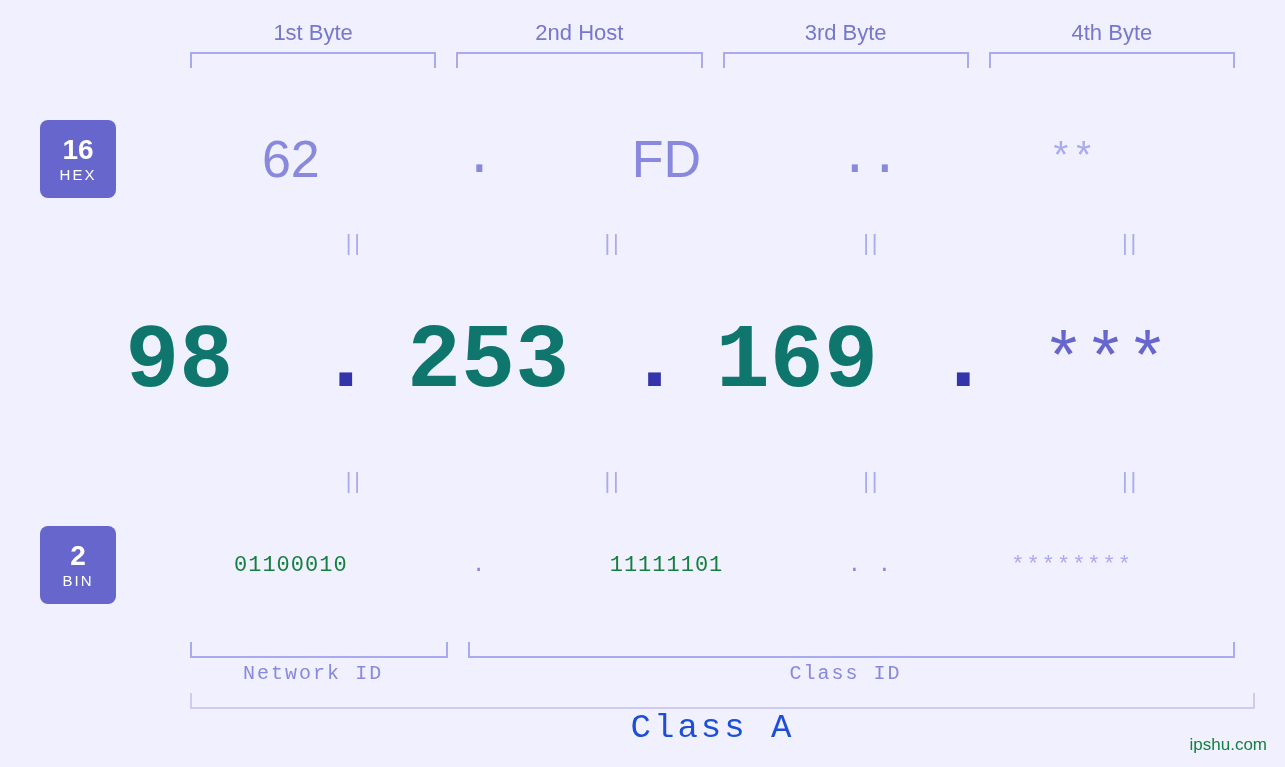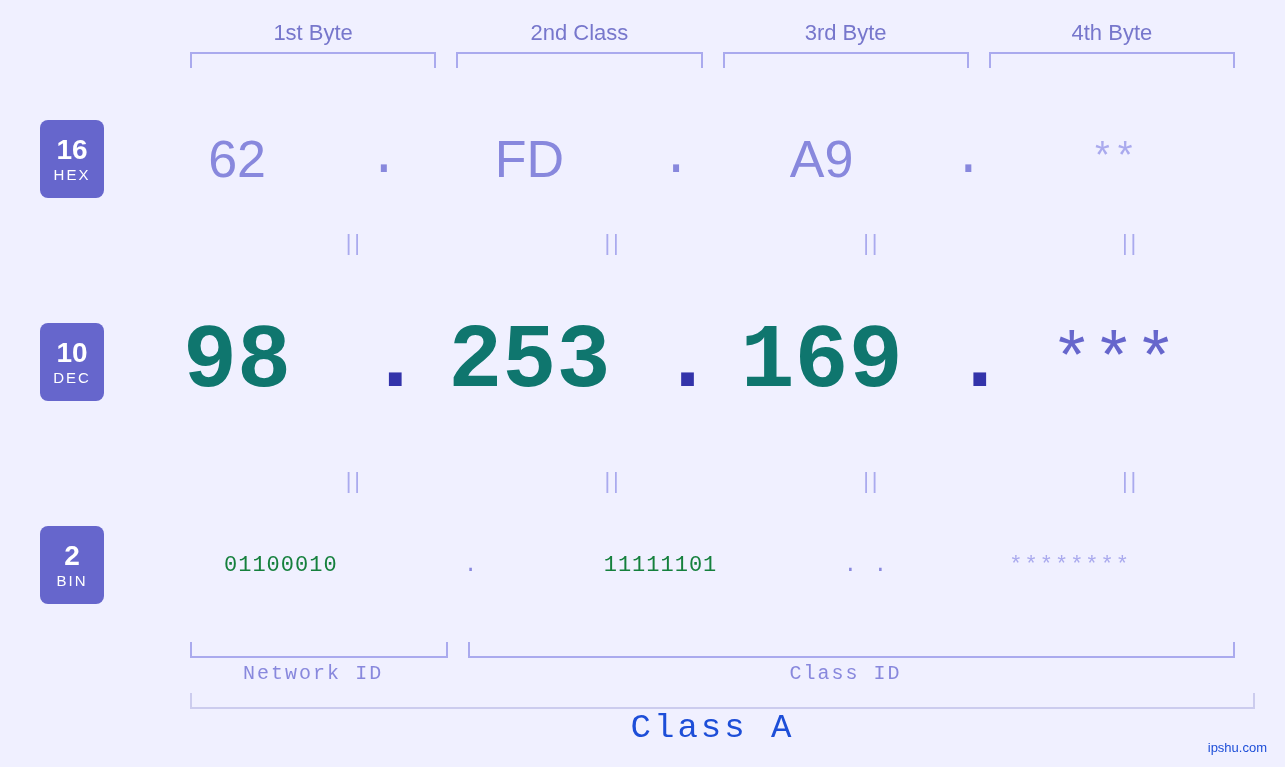--- a/index.html
+++ b/index.html
@@ -59,21 +59,21 @@
     }
 
     .row {
       display: flex;
       align-items: center;
       width: 100%;
       flex: 1;
     }
 
     .badge {
-      width: 64px;
+      width: 76px;
       height: 78px;
       background: #6666cc;
       border-radius: 8px;
       display: flex;
       flex-direction: column;
       align-items: center;
       justify-content: center;
       color: white;
       flex-shrink: 0;
       margin-right: 2px;
@@ -259,39 +259,39 @@
       font-family: 'Courier New', monospace;
       letter-spacing: 3px;
       margin-top: 0;
       width: 100%;
     }
 
     .watermark {
       position: absolute;
       bottom: 12px;
       right: 18px;
-      color: #1d4ed8;
-      font-size: 13px;
+      color: #15803d;
+      font-size: 17px;
       font-family: Arial, sans-serif;
       text-align: right;
     }
 
     .equals-spacer {
       width: 100px;
       flex-shrink: 0;
     }
   </style>
 </head>
 <body>
 
 <div class="container">
 
   <div class="byte-headers">
     <div class="byte-header">1st Byte</div>
-    <div class="byte-header">2nd Class</div>
+    <div class="byte-header">2nd Host</div>
     <div class="byte-header">3rd Byte</div>
     <div class="byte-header">4th Byte</div>
   </div>
 
   <div class="bracket-top">
     <div class="bracket-cell"></div>
     <div class="bracket-cell"></div>
     <div class="bracket-cell"></div>
     <div class="bracket-cell"></div>
   </div>
@@ -306,47 +306,40 @@
     </div>
     <div class="dot-cell">
       <span class="hex-dot">.</span>
     </div>
     <div class="value-cell">
       <span class="hex-val">FD</span>
     </div>
     <div class="dot-cell">
       <span class="hex-dot">.</span>
     </div>
-    <div class="value-cell">
-      <span class="hex-val">A9</span>
-    </div>
     <div class="dot-cell">
       <span class="hex-dot">.</span>
     </div>
     <div class="value-cell">
       <span class="hex-stars">**</span>
     </div>
   </div>
 
   <div class="equals-row">
     <div class="equals-spacer"></div>
     <div class="eq-cell">||</div>
     <div style="width:30px;flex-shrink:0;"></div>
     <div class="eq-cell">||</div>
     <div style="width:30px;flex-shrink:0;"></div>
     <div class="eq-cell">||</div>
     <div style="width:30px;flex-shrink:0;"></div>
     <div class="eq-cell">||</div>
   </div>
 
   <div class="row" style="flex:1.2;">
-    <div class="badge">
-      <span class="badge-num">10</span>
-      <span class="badge-label">DEC</span>
-    </div>
     <div class="value-cell">
       <span class="dec-val">98</span>
     </div>
     <div class="dot-cell">
       <span class="dec-dot">.</span>
     </div>
     <div class="value-cell">
       <span class="dec-val">253</span>
     </div>
     <div class="dot-cell">

